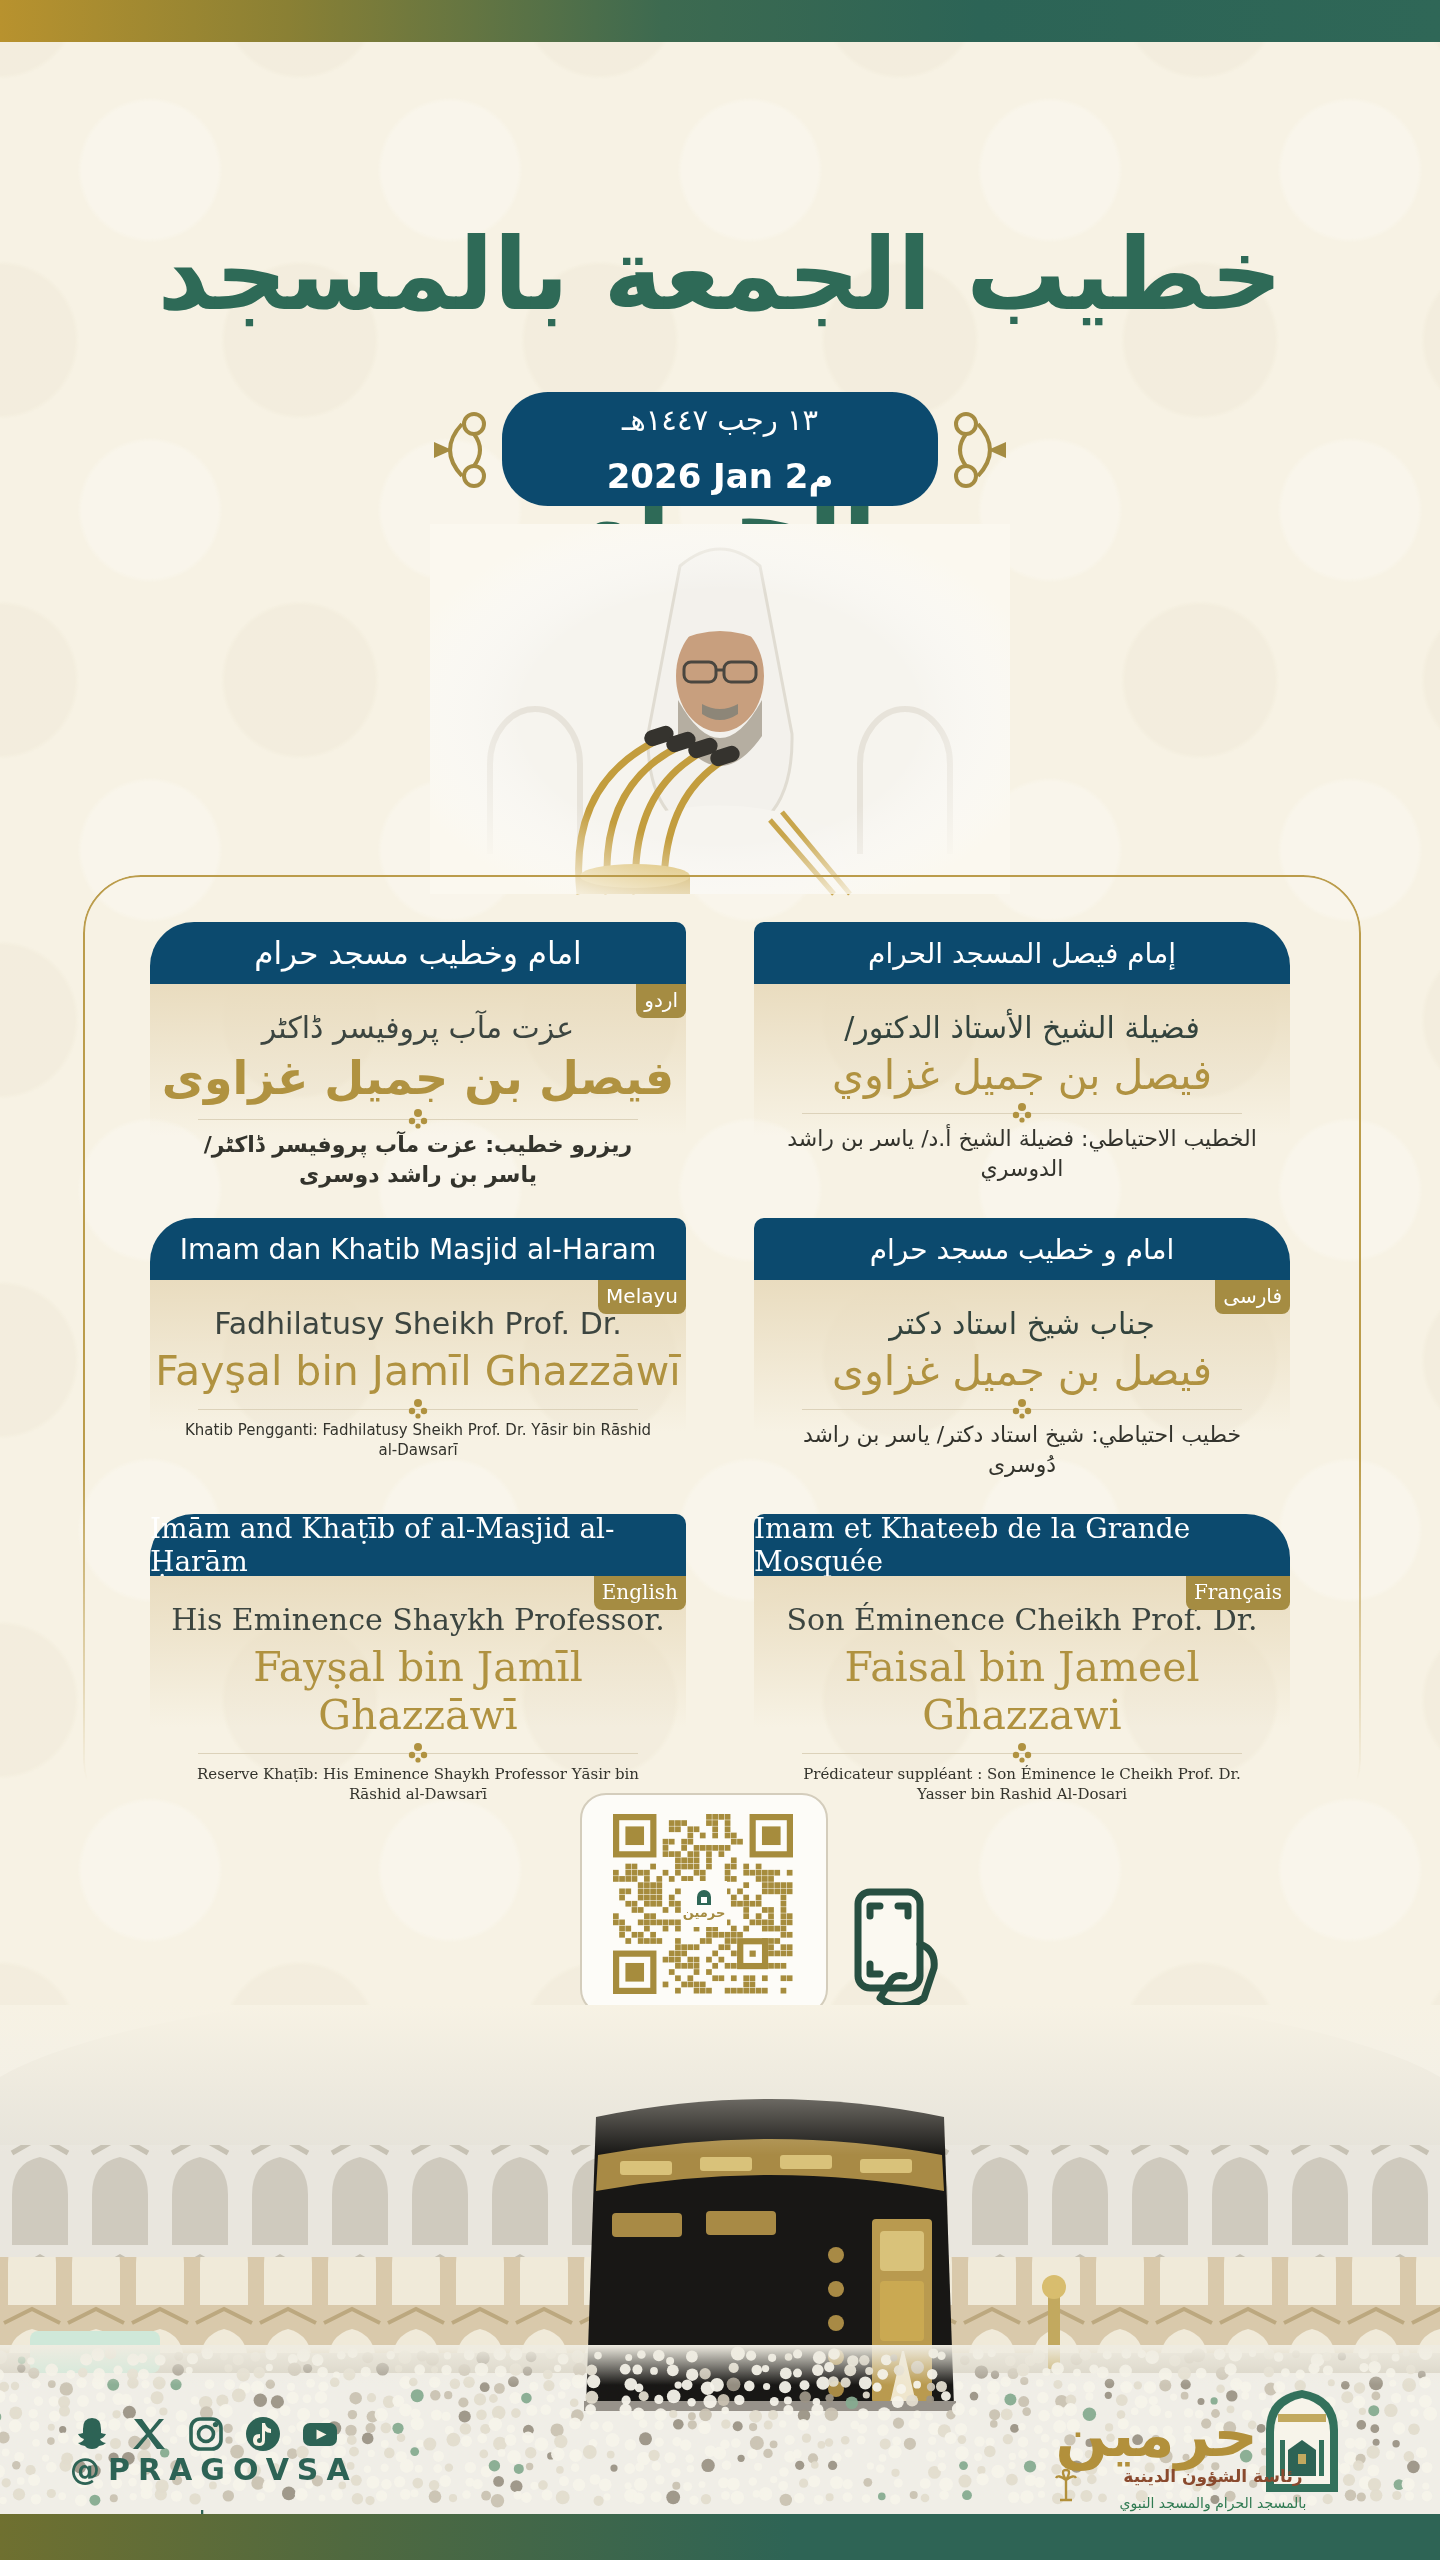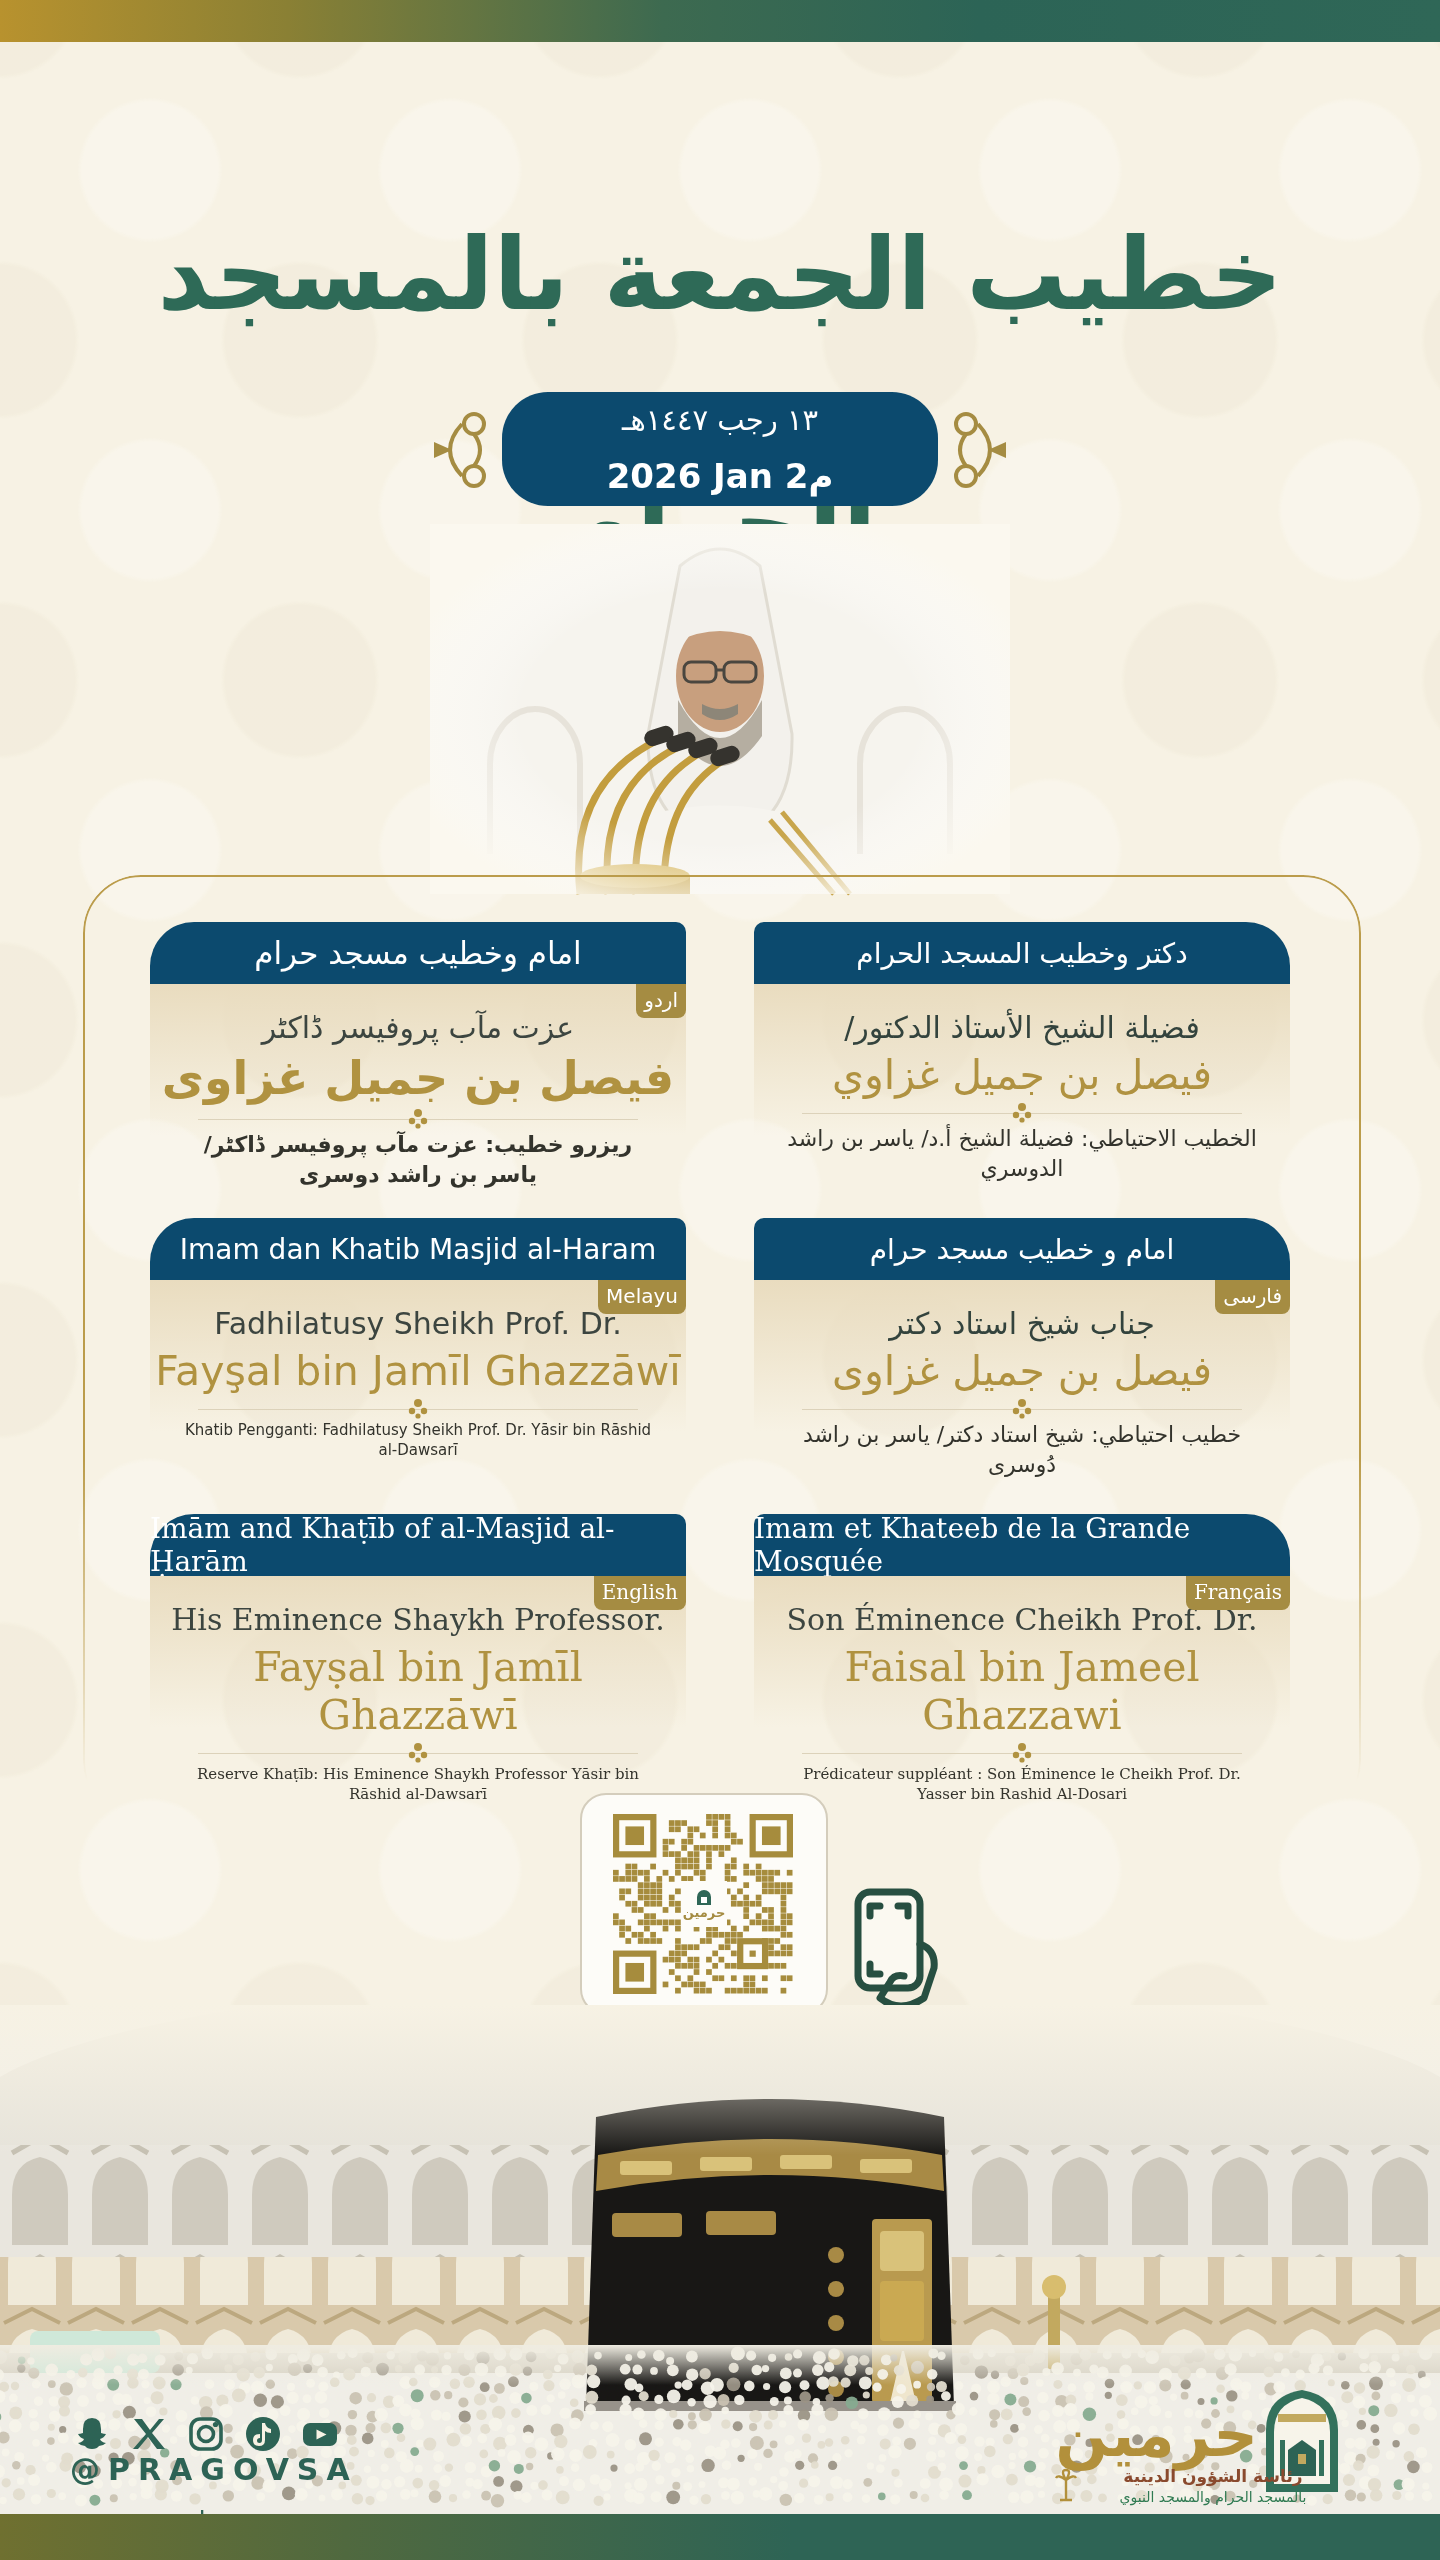--- a/index.html
+++ b/index.html
@@ -67,21 +67,21 @@
   
   .social-row{left:70px;top:2412px;display:flex;gap:13px;}
   .social-row .sicon{width:44px;height:44px;display:block;}
   .handle{left:70px;top:2452px;font-size:30px;font-weight:700;letter-spacing:8px;color:#2d6355;}
   .website{left:70px;top:2490px;font-size:25px;letter-spacing:6px;color:#2d6355;margin-top:16px;}
   
   .logo-wordmark{left:1118px;top:2398px;width:140px;text-align:center;font-size:62px;font-weight:700;color:#b2903b;direction:rtl;}
   .logo-emblem{left:1258px;top:2384px;width:88px;height:114px;}
   .logo-lines{left:1080px;top:2466px;width:266px;text-align:center;direction:rtl;}
   .logo-line1{font-size:17px;font-weight:700;color:#8a4a2e;text-align:center;}
-  .logo-line2{font-size:14px;color:#2f7a52;margin-top:3px;}
+  .logo-line2{font-size:14px;color:#2f7a52;margin-top:9px;}
   .palm{position:absolute;left:-26px;top:2px;width:24px;height:34px;}
 </style>
 </head>
 <body>
 
 <div class="poster">
 
   <div class="abs top-bar"></div>
 
   <div class="abs main-title">خطيب الجمعة بالمسجد الحرام</div>
@@ -166,21 +166,21 @@
               <circle cx="19" cy="15" r="3.2"></circle>
               <circle cx="13" cy="20" r="2.6"></circle>
             </g>
           </svg>
         </div>
       <div class="reserve">ریزرو خطیب: عزت مآب پروفیسر ڈاکٹر/ یاسر بن راشد دوسری</div>
     </div>
   </div>
 
   <div class="card colR rtl ar abs" style="left:754px;top:922px;">
-    <div class="card-header">دکتر وخطيب المسجد الحرام</div>
+    <div class="card-header">إمام فیصل المسجد الحرام</div>
     <div class="card-body">
       <div class="pre-name">فضيلة الشيخ الأستاذ الدكتور/</div>
       <div class="name">فيصل بن جميل غزاوي</div>
       <div class="divider">
           <svg class="orn" width="26" height="26" viewBox="0 0 26 26">
             <g fill="#b09240">
               <circle cx="13" cy="7" r="4"></circle>
               <circle cx="7" cy="15" r="3.2"></circle>
               <circle cx="19" cy="15" r="3.2"></circle>
               <circle cx="13" cy="20" r="2.6"></circle>

